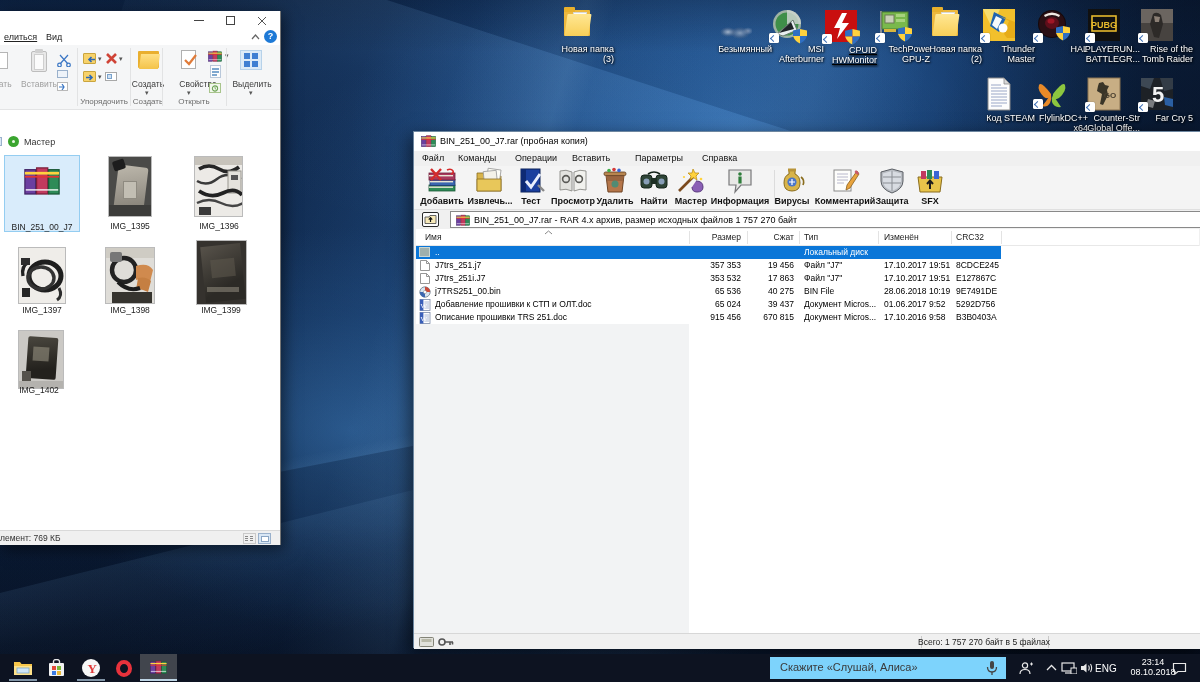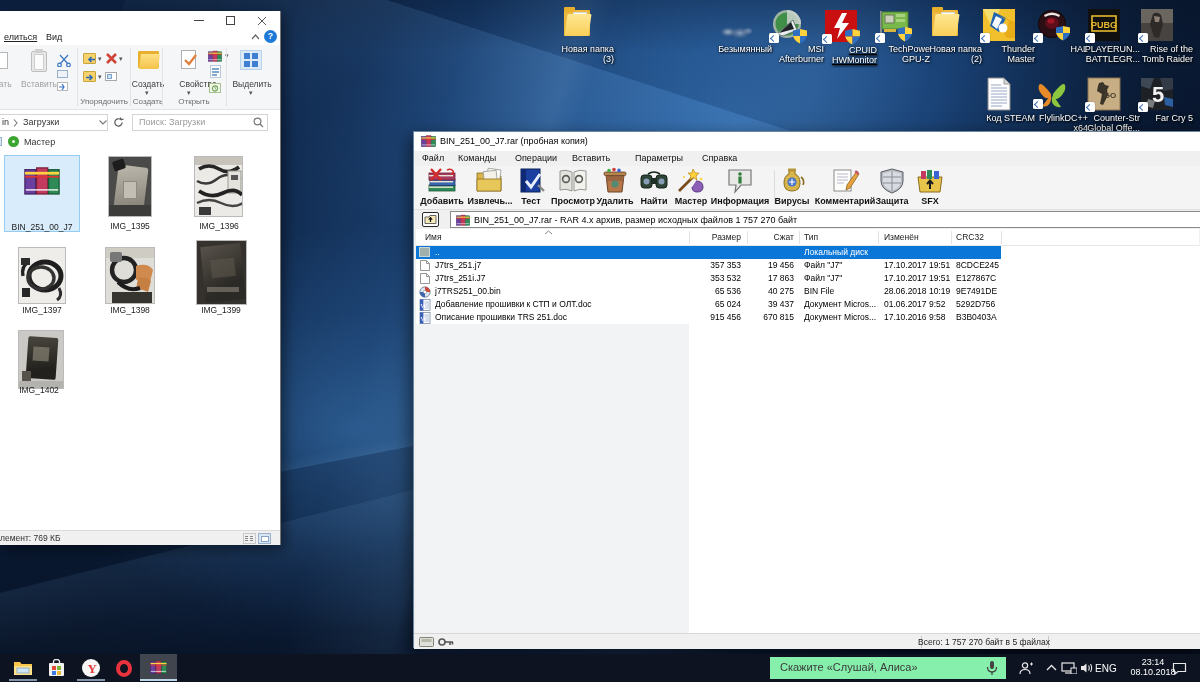--- a/index.html
+++ b/index.html
@@ -87,21 +87,21 @@
 .lrow { position:absolute; left:0; width:585px; height:13px; }
 .lrow .cell { position:absolute; top:1px; white-space:nowrap; }
 .r-num { text-align:right; }
 #winrar .wstatus { position:absolute; left:0px; top:501px; width:787px; height:16px; background:#f0f0f0;
   border-top:1px solid #d7d7d7; font-size:8.5px; color:#222; }
 
 
 #taskbar { position:absolute; left:0; top:654px; width:1200px; height:28px; background:#0d1321; }
 .tbu { position:absolute; top:25px; height:2px; background:#8094a6; }
 .tray { position:absolute; color:#fff; }
-#searchbox { position:absolute; left:770px; top:3px; width:236px; height:22px; background:#86efac;
+#searchbox { position:absolute; left:770px; top:3px; width:236px; height:22px; background:#7dd3fc;
   font-size:11px; color:#3a3a3a; }
 </style>
 </head>
 <body>
 <div id="screen">
 <div id="wall">
   <div class="beam" style="left:0;top:0;width:1200px;height:654px;
     background:linear-gradient(107deg, rgba(0,0,0,0) 34%, rgba(130,180,225,0.16) 42%, rgba(60,115,175,0.08) 44%, rgba(0,0,0,0) 52%);"></div>
   <div class="beam" style="left:0;top:0;width:1200px;height:654px;
     background:linear-gradient(107deg, rgba(0,0,0,0) 52%, rgba(120,170,220,0.10) 60%, rgba(0,0,0,0) 68%);"></div>
@@ -425,41 +425,20 @@
     <div class="vsep" style="left:226px;"></div>
 
     <div style="position:absolute;left:240px;top:5px;width:22px;height:20px;background:#ddebf7;border:1px solid #b7d2ea;"></div>
     <div style="position:absolute;left:244px;top:8px;width:6px;height:6px;background:#3f7fd2;"></div>
     <div style="position:absolute;left:252px;top:8px;width:6px;height:6px;background:#3f7fd2;"></div>
     <div style="position:absolute;left:244px;top:16px;width:6px;height:6px;background:#3f7fd2;"></div>
     <div style="position:absolute;left:252px;top:16px;width:6px;height:6px;background:#3f7fd2;"></div>
     <div class="blabel" style="left:226px;top:34px;width:52px;">Выделить</div>
     <span class="dda" style="position:absolute;left:249px;top:44px;">▾</span>
   </div>
-  <div class="addr">
-    <div style="position:absolute;left:-4px;top:2px;width:112px;height:17px;border:1px solid #d4d4d4;"></div>
-    <span style="position:absolute;left:2px;top:5px;font-size:9px;color:#333;">in</span>
-    <svg style="position:absolute;left:13px;top:7px;" width="5" height="8" viewBox="0 0 5 8">
-          <path d="M1 0.5 L4 4 L1 7.5" stroke="#777" stroke-width="1.1" fill="none"></path>
-        </svg>
-    <span style="position:absolute;left:23px;top:5px;font-size:9px;color:#333;">Загрузки</span>
-    <svg style="position:absolute;left:99px;top:8px;" width="8" height="5" viewBox="0 0 8 5">
-          <path d="M0.5 0.5 L4 4 L7.5 0.5" stroke="#777" stroke-width="1.1" fill="none"></path>
-        </svg>
-    <svg style="position:absolute;left:113px;top:5px;" width="11" height="11" viewBox="0 0 12 12">
-          <path d="M10 6 A4 4 0 1 1 8.5 2.8" stroke="#555" stroke-width="1.3" fill="none"></path>
-          <path d="M8 0.5 L9 3 L11.5 2.2" stroke="#555" stroke-width="1.3" fill="none"></path>
-        </svg>
-    <div style="position:absolute;left:132px;top:2px;width:136px;height:17px;border:1px solid #d4d4d4;"></div>
-    <span style="position:absolute;left:139px;top:5px;font-size:9px;color:#9a9a9a;">Поиск: Загрузки</span>
-    <svg style="position:absolute;left:253px;top:5px;" width="11" height="11" viewBox="0 0 11 11">
-          <circle cx="4.5" cy="4.5" r="3.4" stroke="#777" stroke-width="1.2" fill="none"></circle>
-          <path d="M7 7 L10 10" stroke="#777" stroke-width="1.2"></path>
-        </svg>
-  </div>
   <div class="printbar">
     <div style="position:absolute;left:-6px;top:4px;width:8px;height:9px;background:#d9e6f4;border:1px solid #9ab1cc;"></div>
     <div style="position:absolute;left:8px;top:3px;width:11px;height:11px;border-radius:50%;background:#3aa52f;"></div>
     <div style="position:absolute;left:12px;top:7px;width:3px;height:3px;border-radius:50%;background:#e8f5e4;"></div>
     <span style="position:absolute;left:24px;top:4px;font-size:9px;color:#333;">Мастер</span>
   </div>
   <div class="items">
 
     <div style="position:absolute;left:4px;top:4px;width:76px;height:77px;background:#d9ecfb;border:1px solid #94cdf1;"></div>
     <div style="position:absolute;left:24px;top:14px;">

